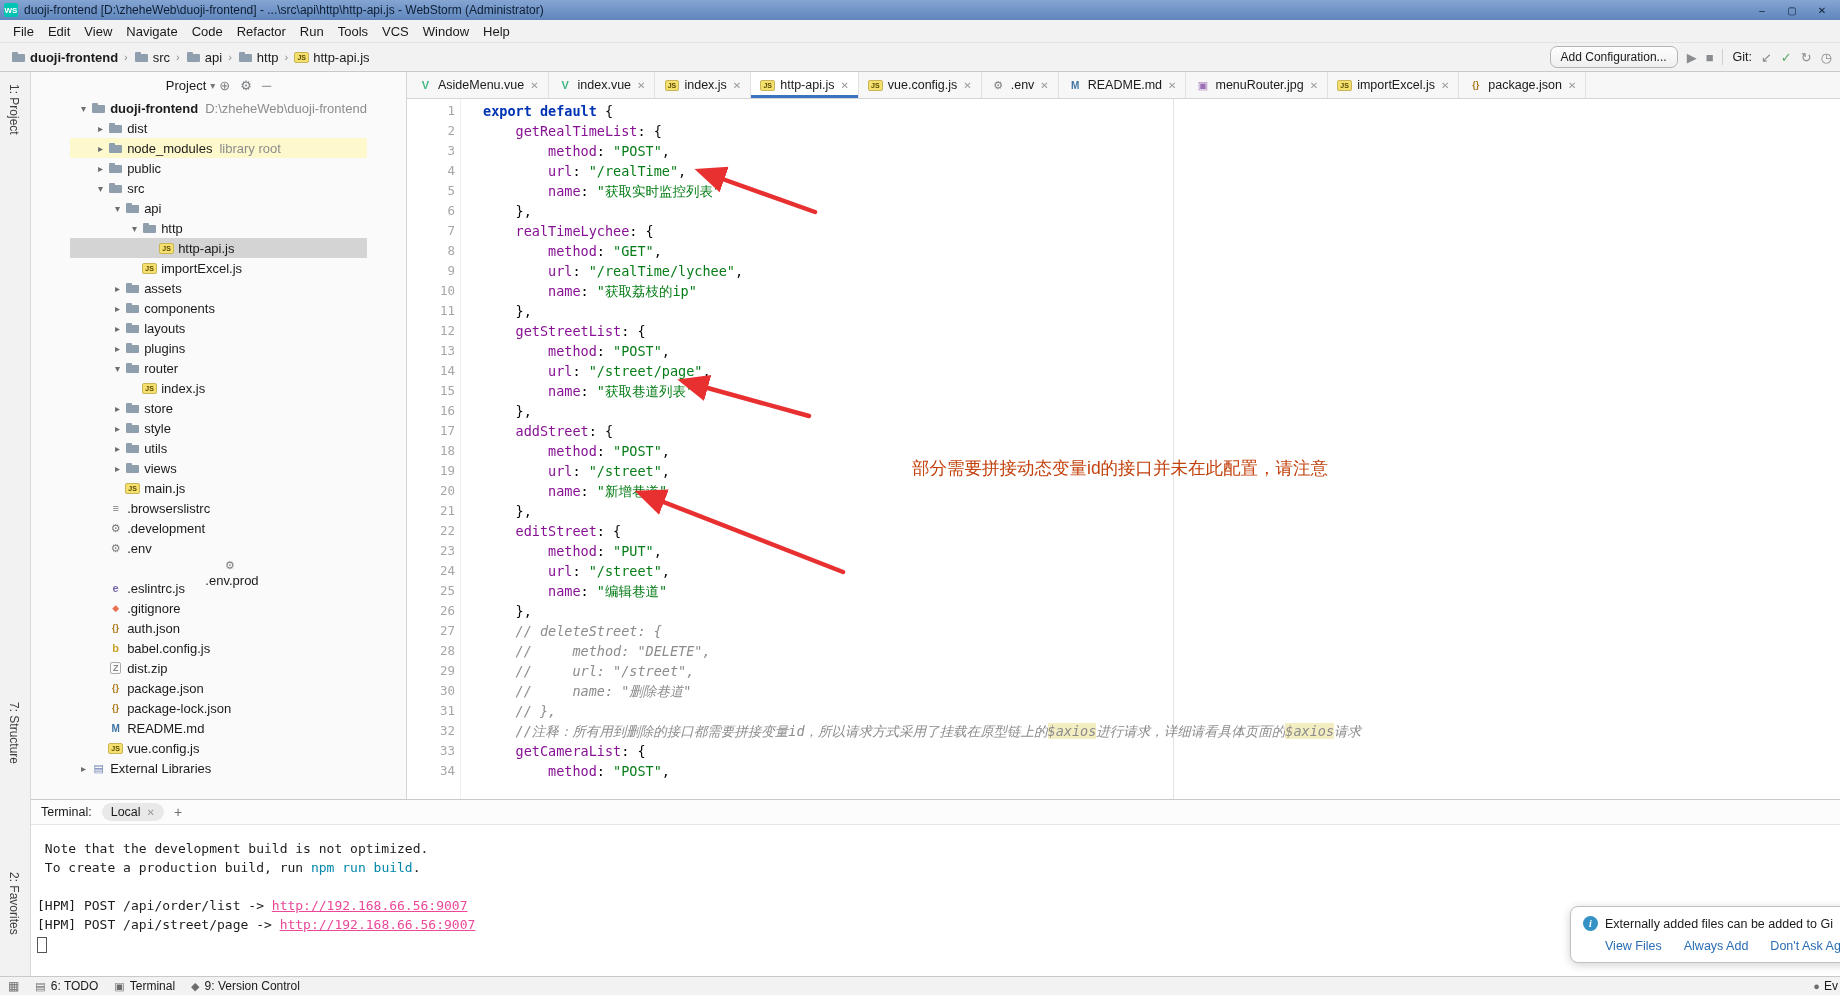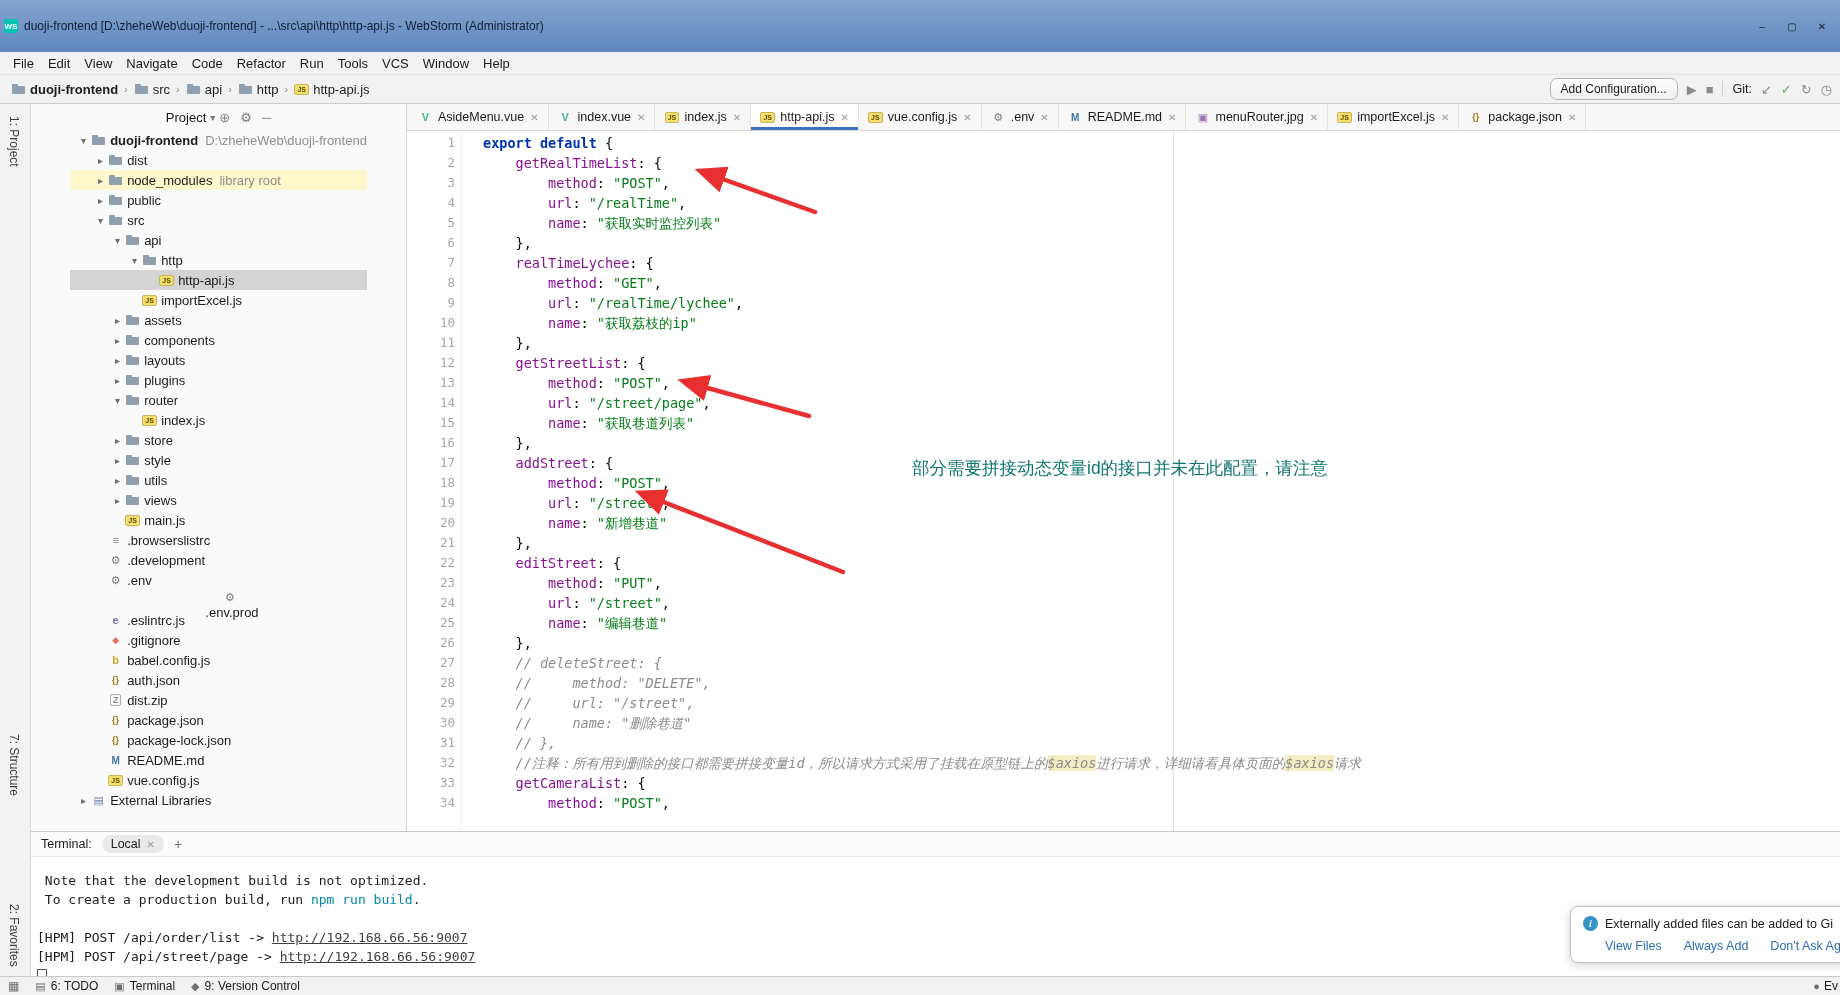--- a/index.html
+++ b/index.html
@@ -1,19 +1,19 @@
 <!DOCTYPE html>
 <html><head>
 <meta charset="utf-8">
 <style>
   html,body{margin:0;padding:0;width:1840px;height:995px;overflow:hidden;background:#fff;}
   .app{width:1840px;height:995px;display:flex;flex-direction:column;font-family:"Liberation Sans",sans-serif;color:#1a1a1a;position:relative;}
 
   
-  .titlebar{height:20px;background:linear-gradient(#85a5d2,#5f86bd);display:flex;align-items:center;padding:16px 4px;font-size:12px;color:#0e1e33;flex:none;}
+  .titlebar{height:20px;background:linear-gradient(#85a5d2,#5f86bd);display:flex;align-items:center;padding:0 4px;font-size:12px;color:#0e1e33;flex:none;}
   .app-icon{width:14px;height:14px;background:#00c4b3;color:#fff;font-size:8px;font-weight:bold;display:flex;align-items:center;justify-content:center;border-radius:2px;margin-right:6px;}
   .title-text{white-space:nowrap;overflow:hidden;}
   .win-controls{margin-left:auto;display:flex;gap:2px;}
   .win-btn{width:28px;height:16px;display:flex;align-items:center;justify-content:center;font-size:10px;color:#0e1e33;}
 
   
   .menubar{height:22px;background:#f2f2f2;display:flex;align-items:center;padding-left:6px;font-size:13px;flex:none;border-bottom:1px solid #e3e3e3;}
   .menu-item{padding:1px 7px;}
 
   
@@ -85,33 +85,33 @@
   .lt{white-space:pre;padding-left:14px;}
   .tok-kw{color:#0033b3;font-weight:bold;}
   .tok-prop{color:#871094;}
   .tok-punc{color:#080808;}
   .tok-str{color:#067d17;}
   .tok-cmt{color:#8c8c8c;font-style:italic;}
   .tok-axios{color:#8c8c8c;font-style:italic;background:#f3edc2;}
 
   
   .overlay{position:absolute;inset:0;pointer-events:none;z-index:50;}
-  .annotation-text{position:absolute;left:912px;top:456px;color:#0f766e;font-size:17.5px;white-space:nowrap;}
+  .annotation-text{position:absolute;left:912px;top:456px;color:#c2410c;font-size:17.5px;white-space:nowrap;}
   .overlay-svg{position:absolute;inset:0;width:100%;height:100%;}
 
   
   .terminal{flex:1;display:flex;flex-direction:column;border-top:1px solid #c9c9c9;background:#fff;min-height:0;}
   .term-header{height:24px;display:flex;align-items:center;gap:10px;padding:0 10px;font-size:12.5px;background:#fcfcfc;border-bottom:1px solid #e6e6e6;flex:none;}
   .term-tab{display:flex;align-items:center;gap:6px;padding:2px 9px;background:#e9e9e9;border-radius:9px;}
   .term-tab-close{color:#9a9a9a;font-size:10px;}
   .term-plus{color:#6e6e6e;font-size:14px;}
   .term-body{flex:1;padding:14px 0 0 6px;font-family:"DejaVu Sans Mono",monospace;font-size:13px;line-height:19px;color:#1c1c1c;}
   .term-line{white-space:pre;height:19px;}
   .term-cmd{color:#0087a8;}
-  .term-link{color:#404040;text-decoration:underline;}
+  .term-link{color:#ec4899;text-decoration:underline;}
   .term-cursor{display:inline-block;width:8px;height:14px;border:1px solid #555;vertical-align:middle;}
 
   
   .notification{position:absolute;left:1570px;top:906px;width:320px;background:#fff;border:1px solid #c0c0c0;border-radius:8px;box-shadow:0 2px 10px rgba(0,0,0,.18);padding:9px 12px;z-index:60;font-size:12.5px;}
   .notif-row{display:flex;align-items:center;gap:7px;white-space:nowrap;}
   .info-icon{width:15px;height:15px;border-radius:50%;background:#3592c4;color:#fff;font-size:10px;font-weight:bold;display:flex;align-items:center;justify-content:center;flex:none;font-style:italic;font-family:"Liberation Serif",serif;}
   .notif-actions{display:flex;gap:22px;margin-top:8px;padding-left:22px;white-space:nowrap;}
   .notif-link{color:#2a6db2;}
 
   
@@ -339,27 +339,27 @@
                 <span class="ic ic-eslint"></span>
                 <span class="tree-label">.eslintrc.js</span>
               </div>
               <div class="tree-row" style="padding-left: 23px;">
                 <span class="chevron"></span>
                 <span class="ic ic-git"></span>
                 <span class="tree-label">.gitignore</span>
               </div>
               <div class="tree-row" style="padding-left: 23px;">
                 <span class="chevron"></span>
+                <span class="ic ic-json"></span>
+                <span class="tree-label">auth.json</span>
+              </div>
+              <div class="tree-row" style="padding-left: 23px;">
+                <span class="chevron"></span>
                 <span class="ic ic-babel"></span>
                 <span class="tree-label">babel.config.js</span>
-              </div>
-              <div class="tree-row" style="padding-left: 23px;">
-                <span class="chevron"></span>
-                <span class="ic ic-json"></span>
-                <span class="tree-label">auth.json</span>
               </div>
               <div class="tree-row" style="padding-left: 23px;">
                 <span class="chevron"></span>
                 <span class="ic ic-zip"></span>
                 <span class="tree-label">dist.zip</span>
               </div>
               <div class="tree-row" style="padding-left: 23px;">
                 <span class="chevron"></span>
                 <span class="ic ic-json"></span>
                 <span class="tree-label">package.json</span>

